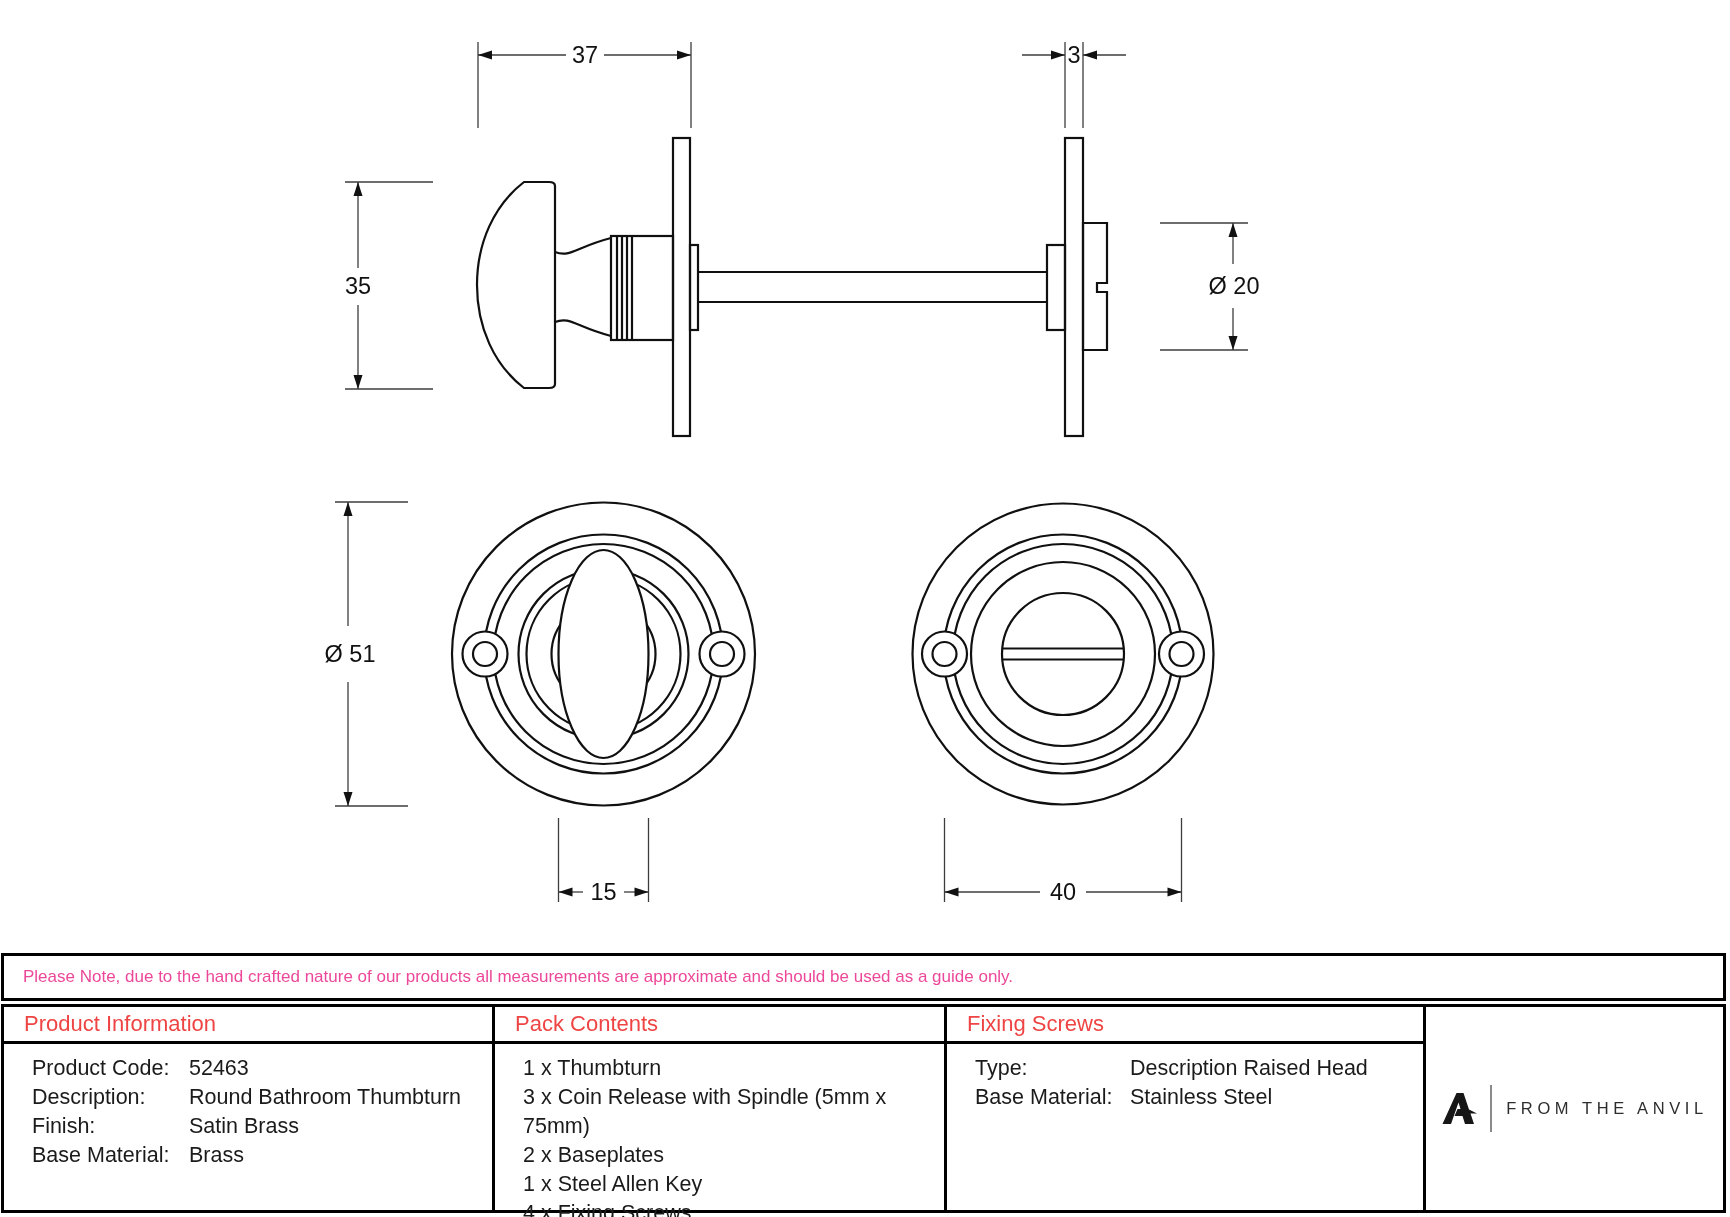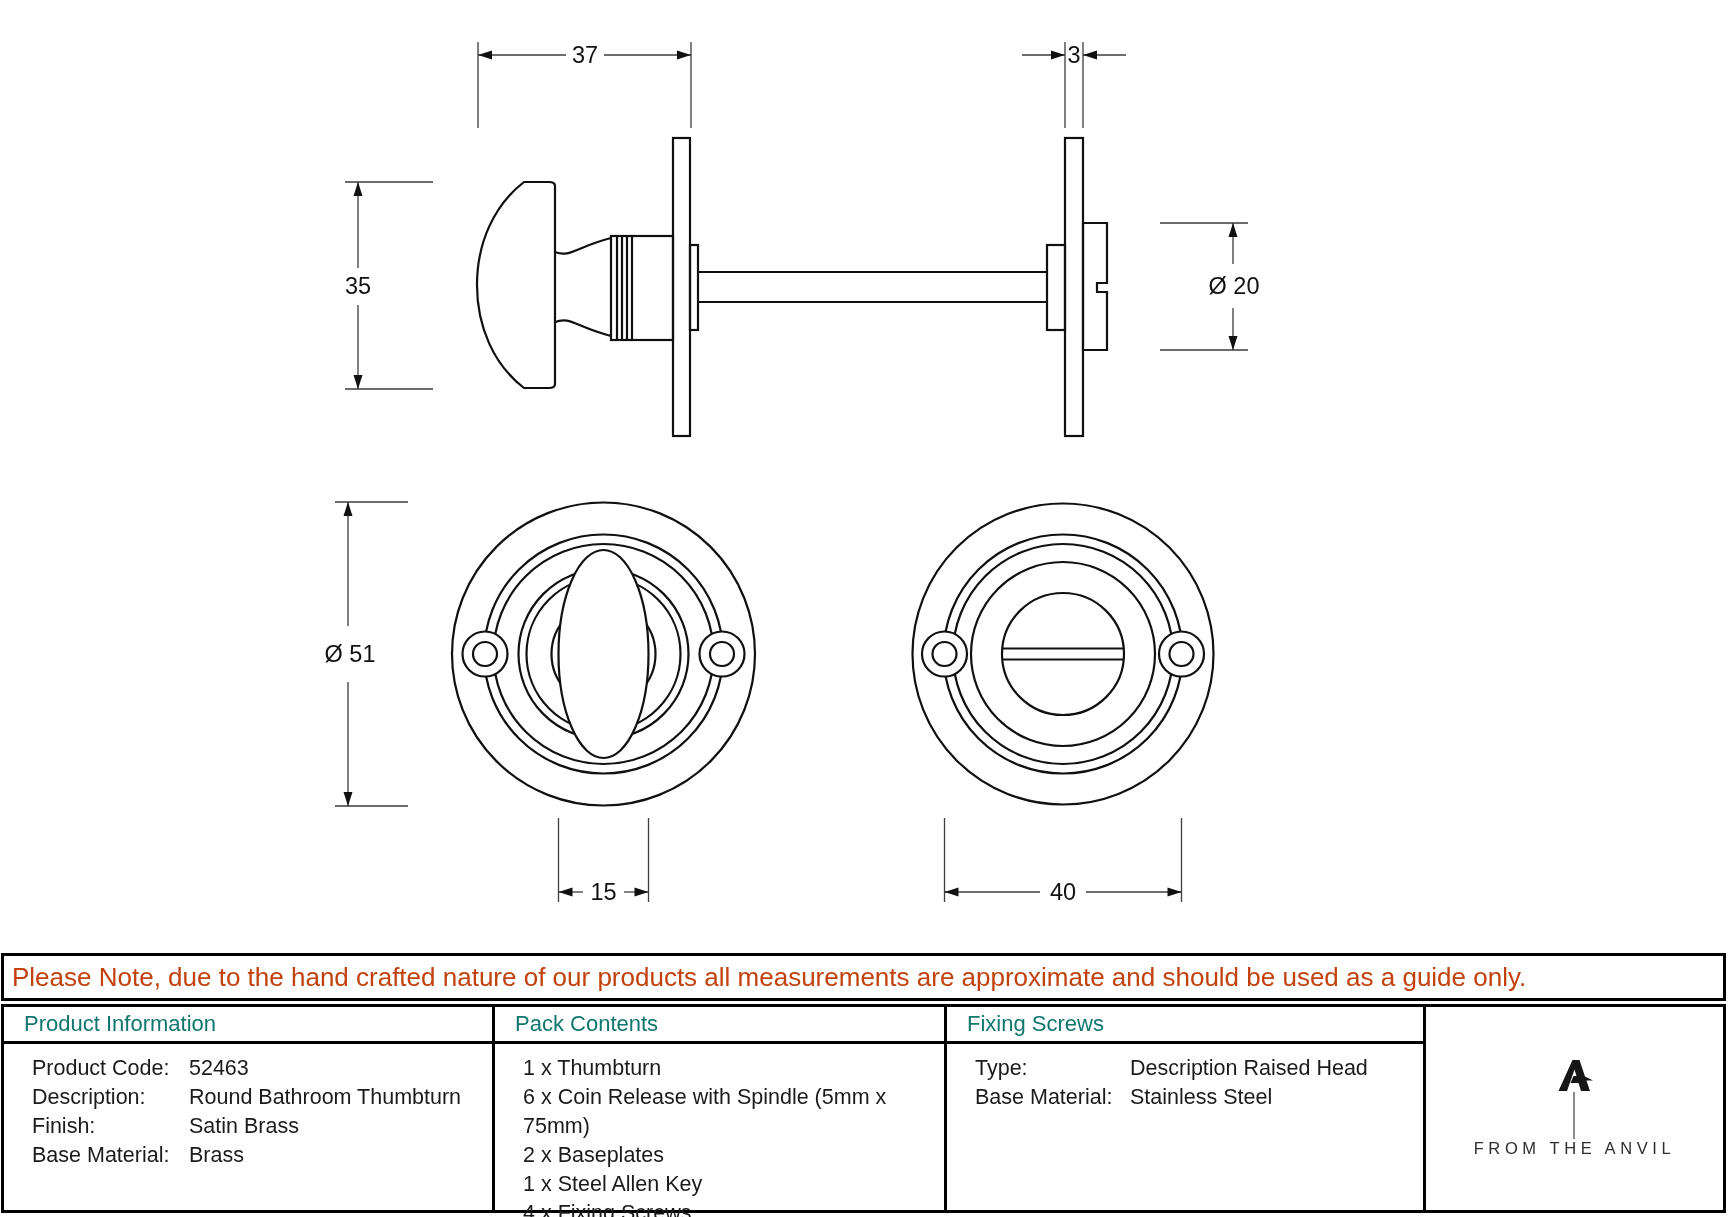--- a/index.html
+++ b/index.html
@@ -3,37 +3,37 @@
 <meta charset="utf-8">
 <style>
   html,body{margin:0;padding:0;background:#fff;}
   #page{position:relative;width:1730px;height:1217px;background:#ffffff;overflow:hidden;
         font-family:"Liberation Sans", sans-serif;color:#1e1e1e;}
   svg text{font-family:"Liberation Sans", sans-serif;}
   .dim-text{font-size:23.5px;fill:#111;}
   
   .disclaimer{position:absolute;left:1px;top:953px;width:1725px;height:48px;
       border:3px solid #000;box-sizing:border-box;display:flex;align-items:center;}
-  .disclaimer span{margin-left:8px;font-size:26px;color:#c2410c;}
+  .disclaimer span{margin-left:19px;font-size:17px;color:#ec4899;}
   
   .spec-table{position:absolute;left:1px;top:1004px;width:1725px;height:209px;
       border:3px solid #000;box-sizing:border-box;display:flex;}
   .col{height:100%;box-sizing:border-box;}
   .col.bordered{border-right:3px solid #000;}
   .col-product{width:491px;}
   .col-pack{width:452px;}
   .col-fix{width:479px;}
   .col-logo{flex:1;display:flex;align-items:center;justify-content:center;}
   .col-head{height:37px;box-sizing:border-box;border-bottom:3px solid #000;
-      display:flex;align-items:center;font-size:22px;color:#0f766e;}
+      display:flex;align-items:center;font-size:22px;color:#ef4444;}
   .col-head span{margin-left:20px;}
   .col-body{padding:10px 0 0 28px;font-size:21.5px;color:#1b1b1b;line-height:29px;}
   .kv .k{display:inline-block;width:151px;}
   .col-fix .kv .k{width:149px;}
-  .brand{display:flex;align-items:center;flex-direction:column;}
+  .brand{display:flex;align-items:center;}
   .brand .sep{width:2px;height:47px;background:#8a8a8a;margin:0 14px 0 13px;}
   .brand .brand-text{font-size:16.5px;letter-spacing:4.6px;color:#2d2d2d;white-space:nowrap;}
 </style>
 </head>
 <body>
 
 <div id="page">
 
   
   <svg width="1730" height="953" viewBox="0 0 1730 953">
@@ -191,21 +191,21 @@
         </div>
       </div>
     </div>
 
     <div class="col col-pack bordered">
       <div class="col-head">
         <span>Pack Contents</span>
       </div>
       <div class="col-body">
         <div>1 x Thumbturn</div>
-        <div>6 x Coin Release with Spindle (5mm x 75mm)</div>
+        <div>3 x Coin Release with Spindle (5mm x 75mm)</div>
         <div>2 x Baseplates</div>
         <div>1 x Steel Allen Key</div>
         <div>4 x Fixing Screws</div>
       </div>
     </div>
 
     <div class="col col-fix bordered">
       <div class="col-head">
         <span>Fixing Screws</span>
       </div>

